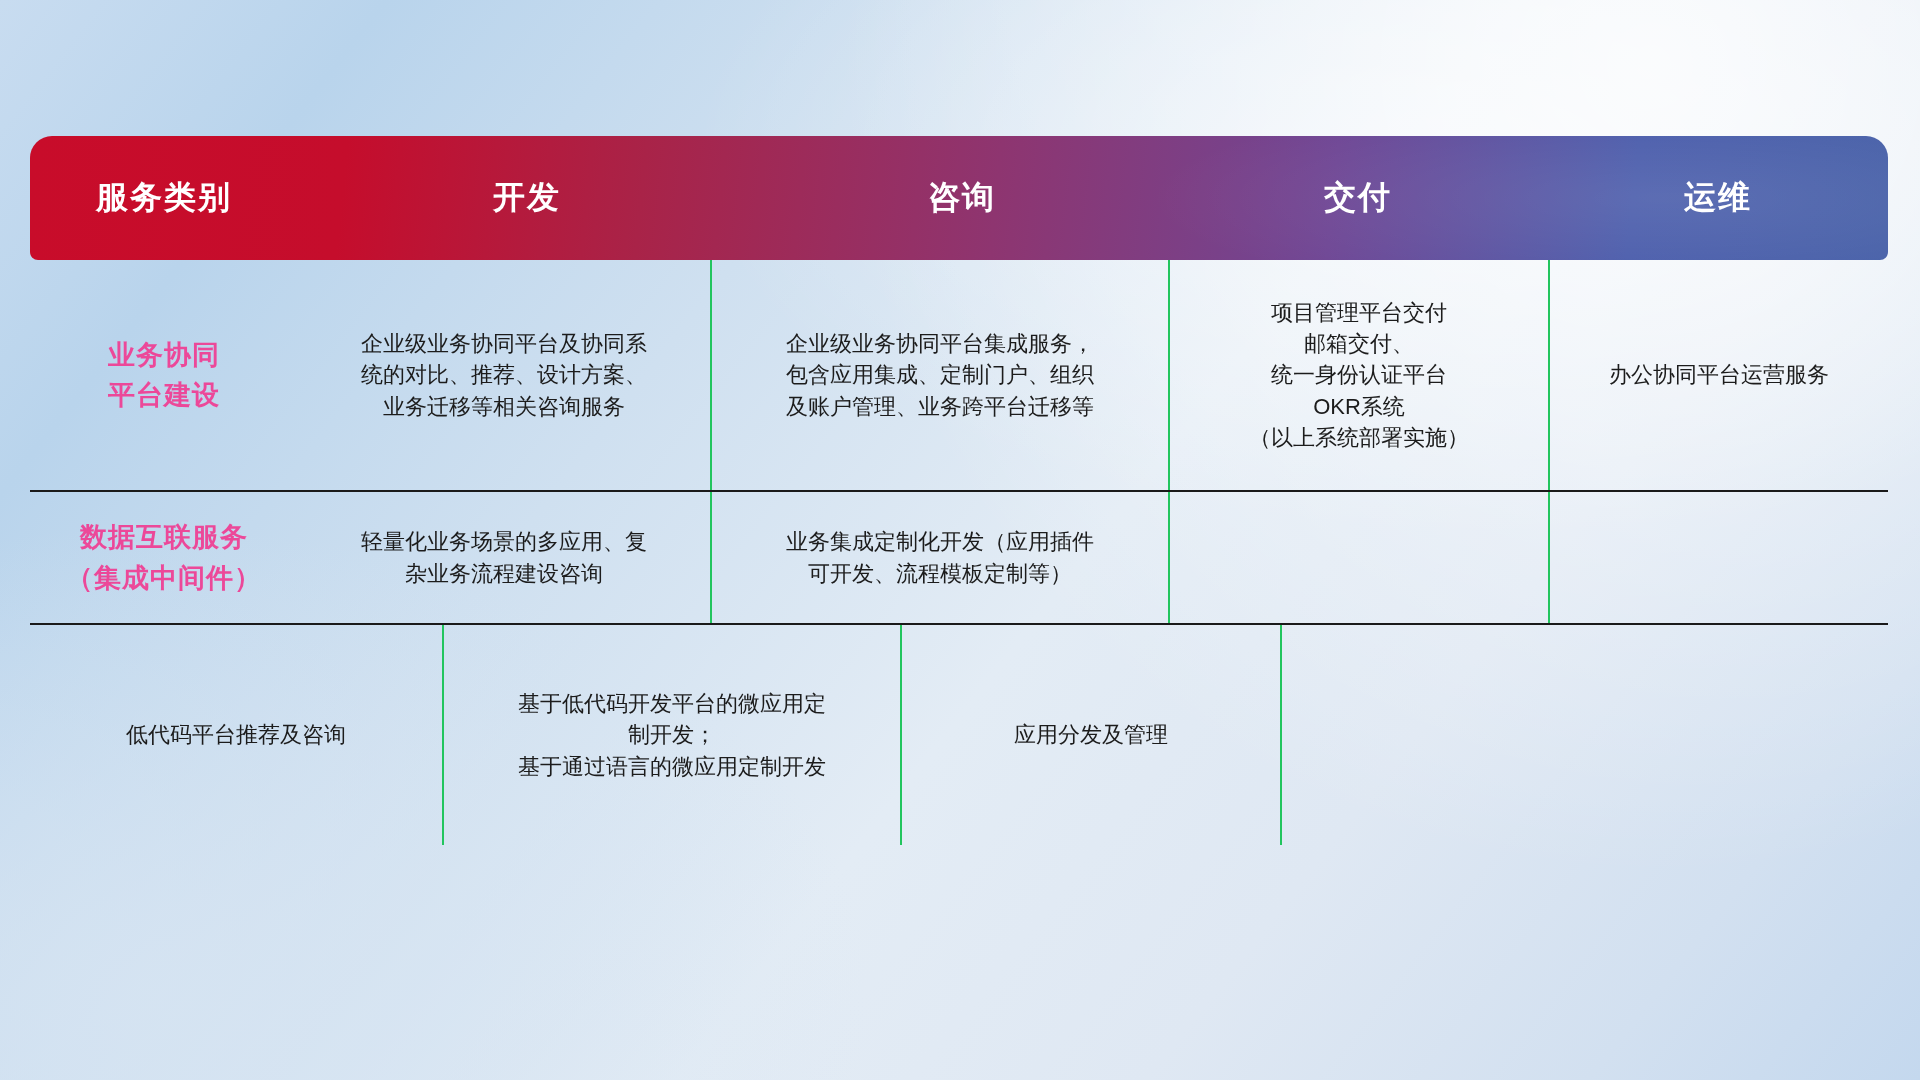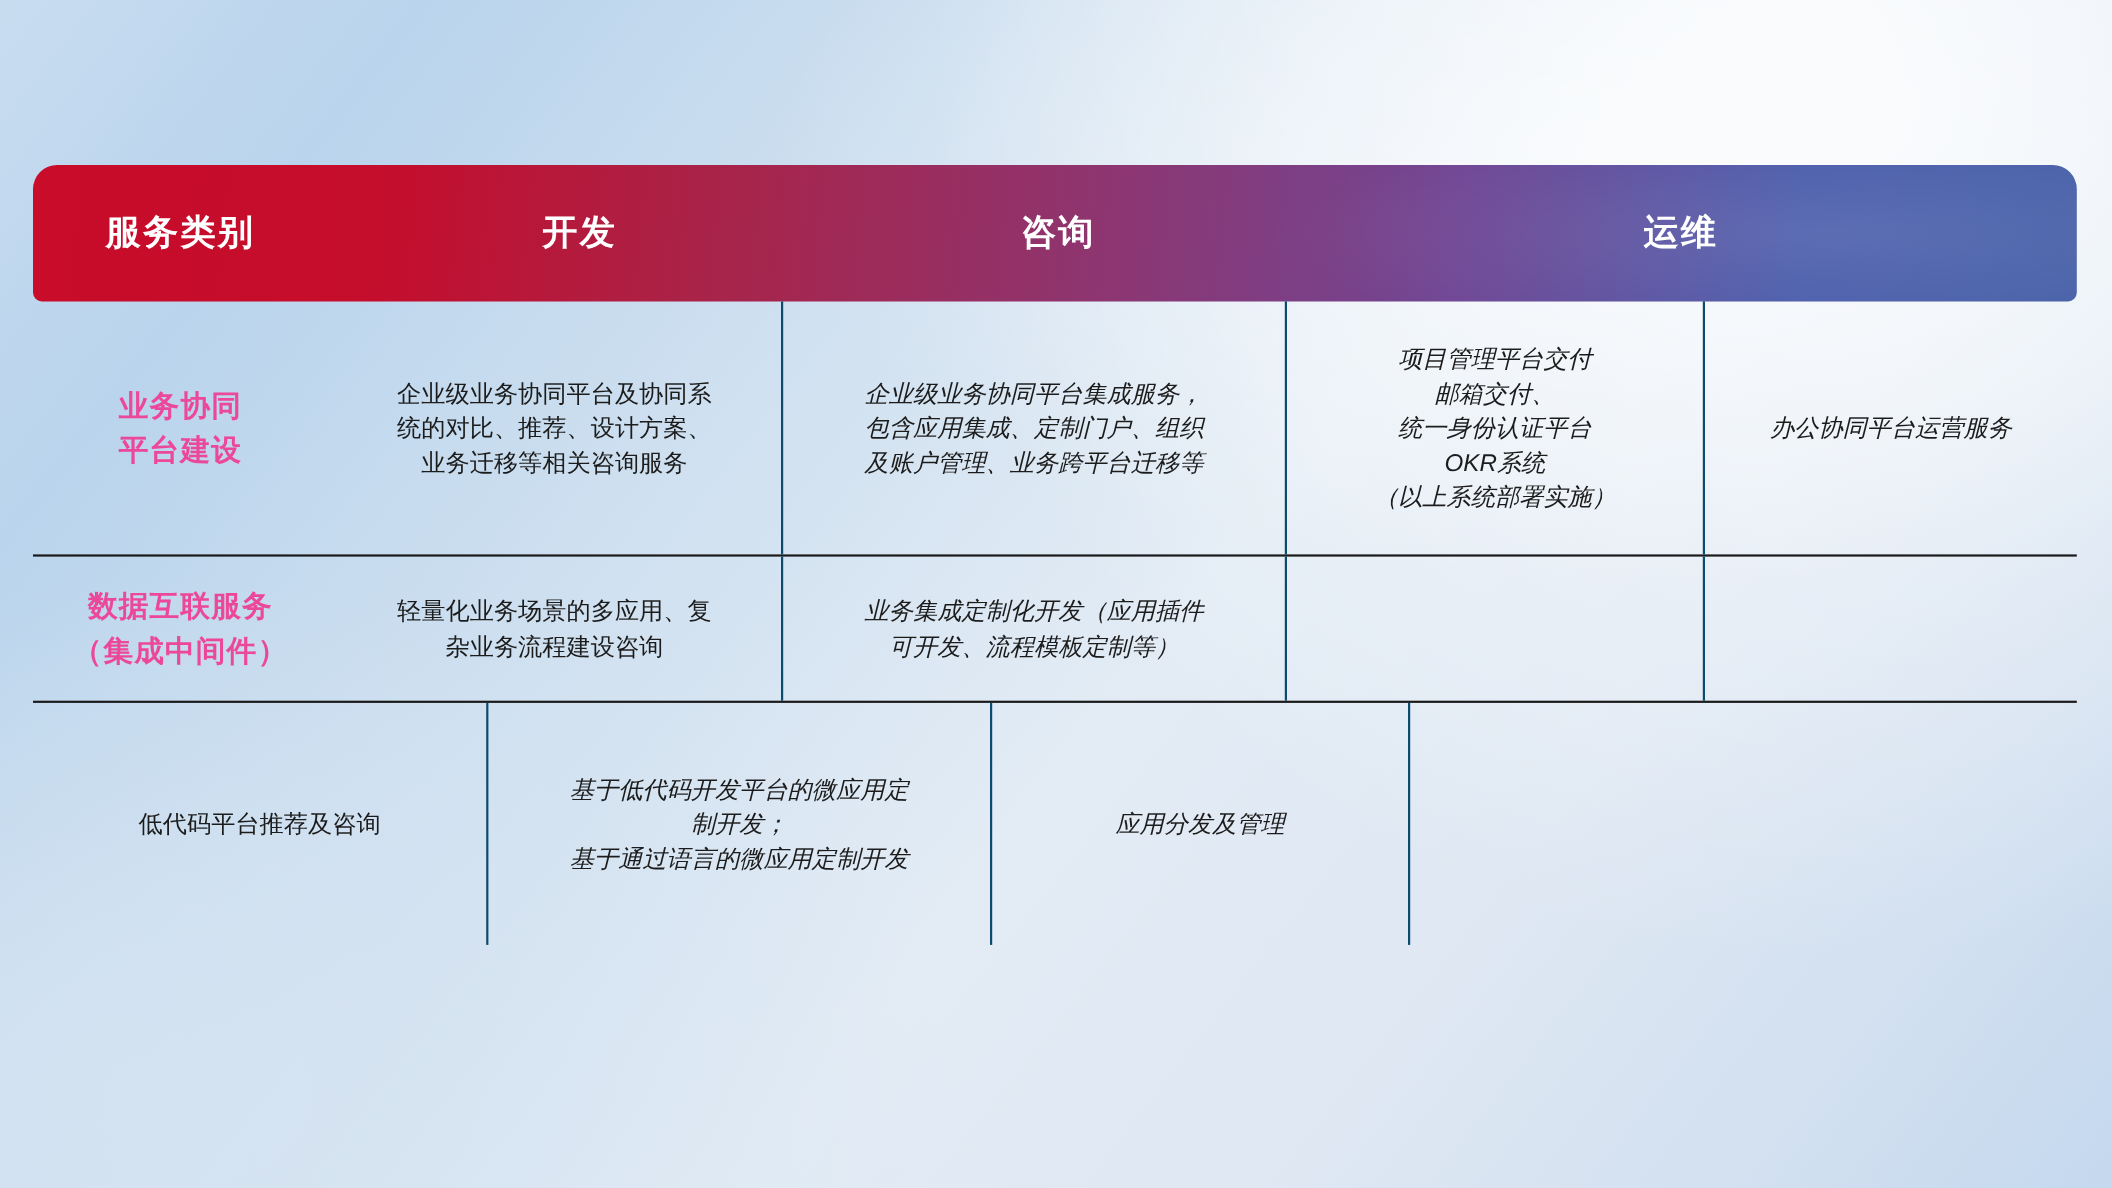--- a/index.html
+++ b/index.html
@@ -30,21 +30,21 @@
   .bg-sheen {
     position: absolute;
     inset: 0;
     background: radial-gradient(circle at 86% 6%, rgba(255,255,255,0.75) 0%, rgba(255,255,255,0.0) 42%);
     pointer-events: none;
   }
 
   .table-wrap {
     position: absolute;
     left: 30px;
-    top: 150px;
+    top: 136px;
     width: 1858px;
     height: 820px;
   }
 
   
   .thead {
     position: relative;
     height: 124px;
     border-radius: 22px 22px 8px 8px;
     background: linear-gradient(96deg,
@@ -106,21 +106,21 @@
 
   .td-label {
     color: #ec4899;
     font-weight: bold;
     font-size: 27px;
     line-height: 1.5;
     letter-spacing: 1px;
   }
 
   
-  .vline-left { border-left: 2px solid #0c4a6e; font-style: italic; }
+  .vline-left { border-left: 2px solid #22c55e; }
 
   .row1 { height: 232px; }
   .row2 { height: 133px; }
   .row3 { height: 220px; }
 
   .cell-cat  { width: 268px; flex: 0 0 268px; }
   .cell-con  { width: 412px; flex: 0 0 412px; font-family: Liberation Serif, serif; }
   .cell-dev  { width: 458px; flex: 0 0 458px; }
   .cell-del  { width: 380px; flex: 0 0 380px; }
   .cell-ops  { flex: 1 1 auto; }
@@ -137,20 +137,21 @@
 <body>
 
 <div class="bg-sheen"></div>
 
 <div class="table-wrap">
 
   <div class="thead">
     <div class="th head-cat">服务类别</div>
     <div class="th head-dev">开发</div>
     <div class="th head-con">咨询</div>
+    <div class="th head-del">交付</div>
     <div class="th head-ops">运维</div>
   </div>
 
   <div class="tbody">
 
     <div class="trow row1">
       <div class="td td-label cell-cat multiline">业务协同
 平台建设</div>
       <div class="td cell-con multiline">企业级业务协同平台及协同系
 统的对比、推荐、设计方案、

